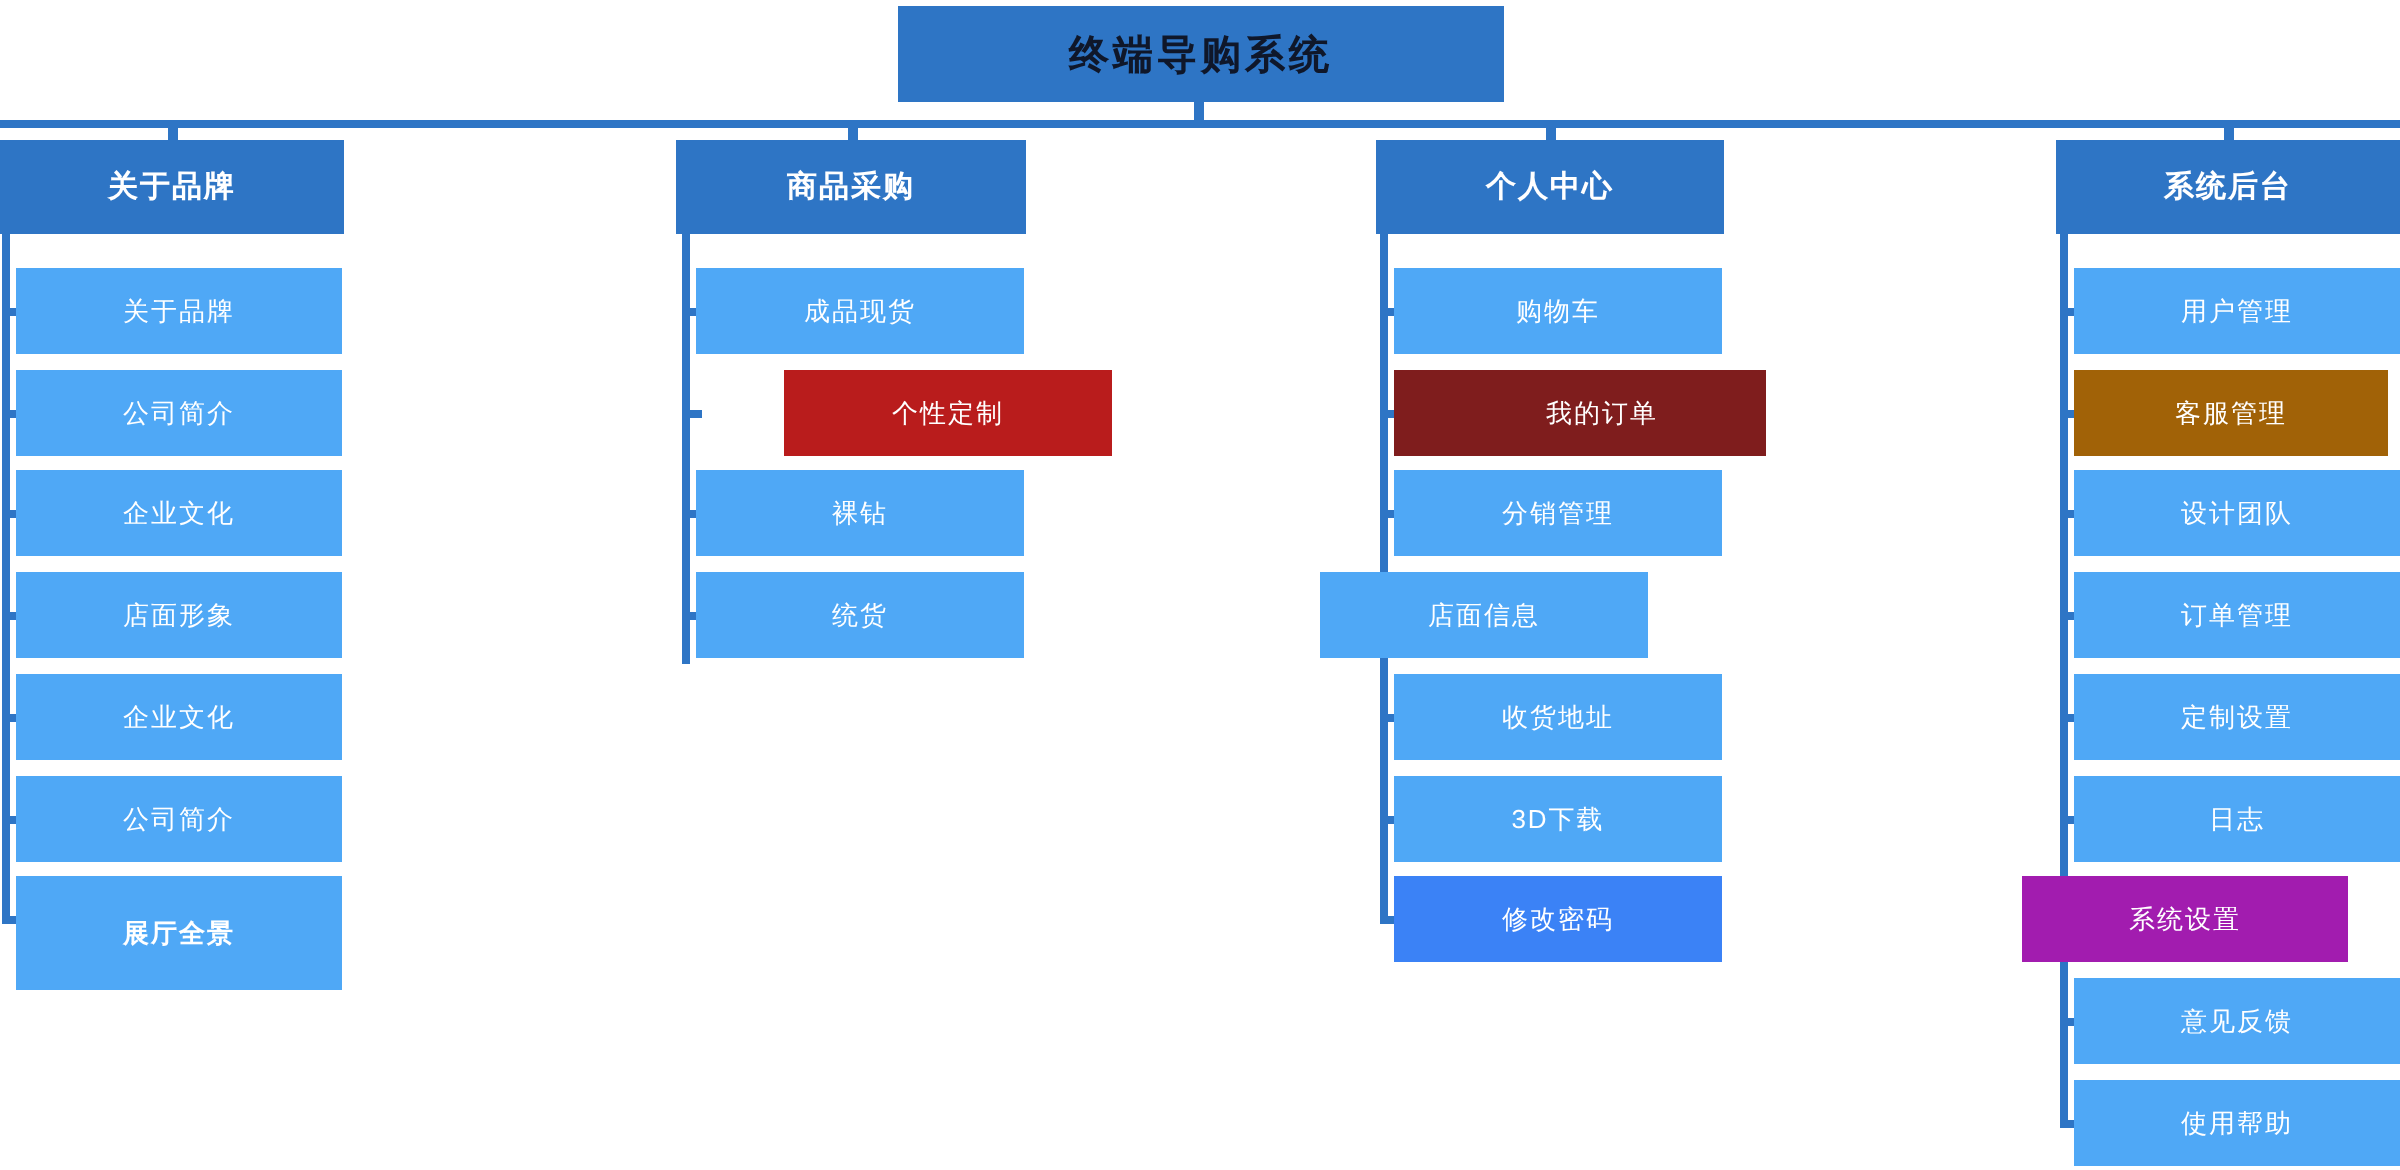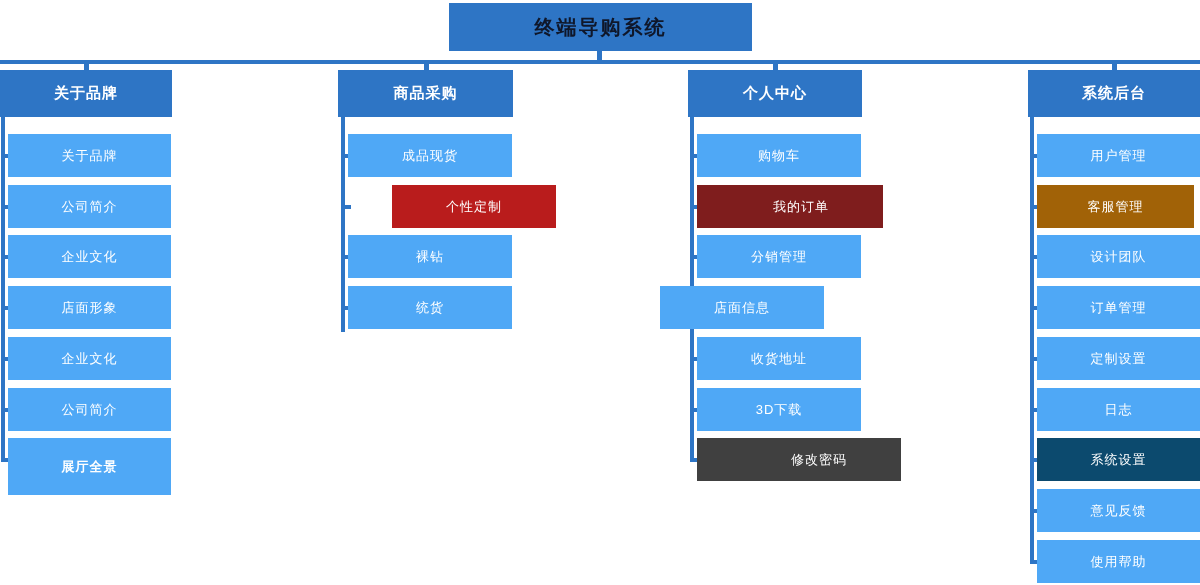--- a/index.html
+++ b/index.html
@@ -93,35 +93,35 @@
     <div class="abs child-node" style="left: 697px; top: 185px; width: 164px; height: 43px; background: #7f1d1d; padding-left: 22px;">我的订单</div>
     <div class="abs connector" style="left: 690px; top: 255px; width: 10px; height: 4px; background: rgb(46, 117, 197);"></div>
     <div class="abs child-node" style="left: 697px; top: 235px; width: 164px; height: 43px; background: rgb(79, 168, 246);">分销管理</div>
     <div class="abs connector" style="left: 690px; top: 306px; width: 10px; height: 4px; background: rgb(46, 117, 197);"></div>
     <div class="abs child-node" style="left: 660px; top: 286px; width: 164px; height: 43px; background: rgb(79, 168, 246);">店面信息</div>
     <div class="abs connector" style="left: 690px; top: 357px; width: 10px; height: 4px; background: rgb(46, 117, 197);"></div>
     <div class="abs child-node" style="left: 697px; top: 337px; width: 164px; height: 43px; background: rgb(79, 168, 246);">收货地址</div>
     <div class="abs connector" style="left: 690px; top: 408px; width: 10px; height: 4px; background: rgb(46, 117, 197);"></div>
     <div class="abs child-node" style="left: 697px; top: 388px; width: 164px; height: 43px; background: rgb(79, 168, 246);">3D下载</div>
     <div class="abs connector" style="left: 690px; top: 458px; width: 10px; height: 4px; background: rgb(46, 117, 197);"></div>
-    <div class="abs child-node" style="left: 697px; top: 438px; width: 164px; height: 43px; background: #404040; padding-left: 40px;">修改密码</div>
+    <div class="abs child-node" style="left: 697px; top: 438px; width: 164px; height: 43px; background: #3b82f6;">修改密码</div>
     <div class="abs connector" style="left: 1112px; top: 64px; width: 5px; height: 6px; background: rgb(46, 117, 197);"></div>
     <div class="abs branch-header" style="left: 1028px; top: 70px; width: 172px; height: 47px; background: rgb(46, 117, 197);">系统后台</div>
     <div class="abs connector" style="left: 1030px; top: 117px; width: 4px; height: 446px; background: rgb(46, 117, 197);"></div>
     <div class="abs connector" style="left: 1030px; top: 154px; width: 10px; height: 4px; background: rgb(46, 117, 197);"></div>
     <div class="abs child-node" style="left: 1037px; top: 134px; width: 163px; height: 43px; background: rgb(79, 168, 246);">用户管理</div>
     <div class="abs connector" style="left: 1030px; top: 205px; width: 10px; height: 4px; background: rgb(46, 117, 197);"></div>
     <div class="abs child-node" style="left: 1037px; top: 185px; width: 157px; height: 43px; background: #a16207;">客服管理</div>
     <div class="abs connector" style="left: 1030px; top: 255px; width: 10px; height: 4px; background: rgb(46, 117, 197);"></div>
     <div class="abs child-node" style="left: 1037px; top: 235px; width: 163px; height: 43px; background: rgb(79, 168, 246);">设计团队</div>
     <div class="abs connector" style="left: 1030px; top: 306px; width: 10px; height: 4px; background: rgb(46, 117, 197);"></div>
     <div class="abs child-node" style="left: 1037px; top: 286px; width: 163px; height: 43px; background: rgb(79, 168, 246);">订单管理</div>
     <div class="abs connector" style="left: 1030px; top: 357px; width: 10px; height: 4px; background: rgb(46, 117, 197);"></div>
     <div class="abs child-node" style="left: 1037px; top: 337px; width: 163px; height: 43px; background: rgb(79, 168, 246);">定制设置</div>
     <div class="abs connector" style="left: 1030px; top: 408px; width: 10px; height: 4px; background: rgb(46, 117, 197);"></div>
     <div class="abs child-node" style="left: 1037px; top: 388px; width: 163px; height: 43px; background: rgb(79, 168, 246); font-family: Liberation Serif, serif;">日志</div>
     <div class="abs connector" style="left: 1030px; top: 458px; width: 10px; height: 4px; background: rgb(46, 117, 197);"></div>
-    <div class="abs child-node" style="left: 1037px; top: 438px; width: 163px; height: 43px; background: #0c4a6e;">系统设置</div>
+    <div class="abs child-node" style="left: 1011px; top: 438px; width: 163px; height: 43px; background: #a21caf;">系统设置</div>
     <div class="abs connector" style="left: 1030px; top: 509px; width: 10px; height: 4px; background: rgb(46, 117, 197);"></div>
     <div class="abs child-node" style="left: 1037px; top: 489px; width: 163px; height: 43px; background: rgb(79, 168, 246);">意见反馈</div>
     <div class="abs connector" style="left: 1030px; top: 560px; width: 10px; height: 4px; background: rgb(46, 117, 197);"></div>
     <div class="abs child-node" style="left: 1037px; top: 540px; width: 163px; height: 43px; background: rgb(79, 168, 246);">使用帮助</div>
   </div>
 
 </body></html>

